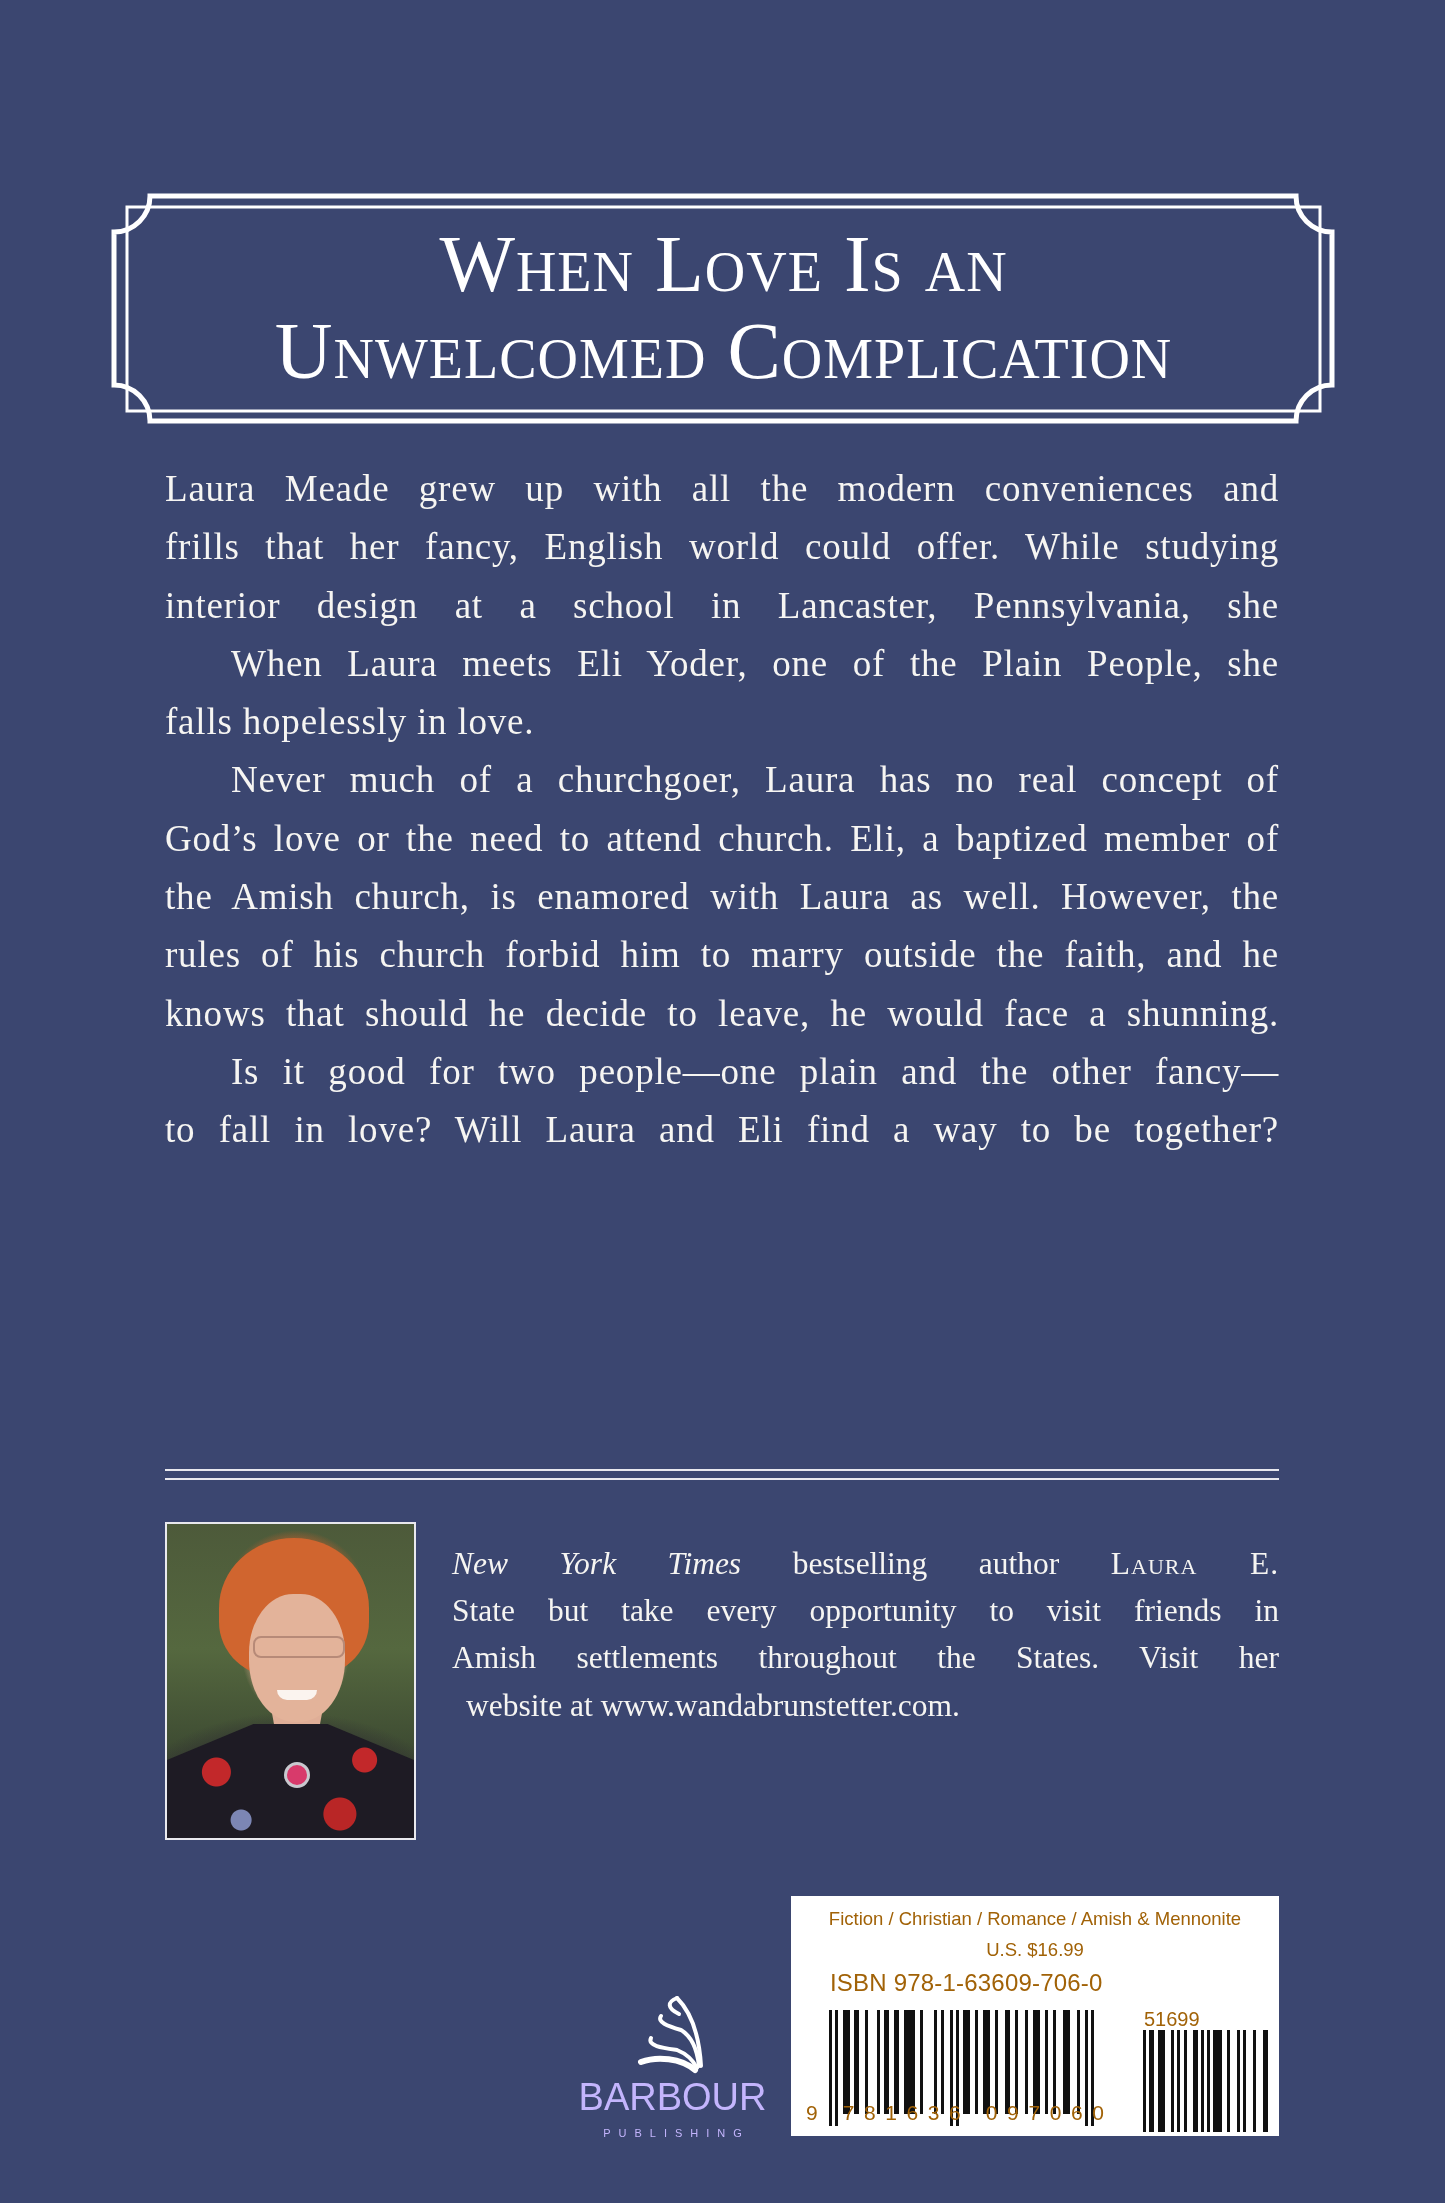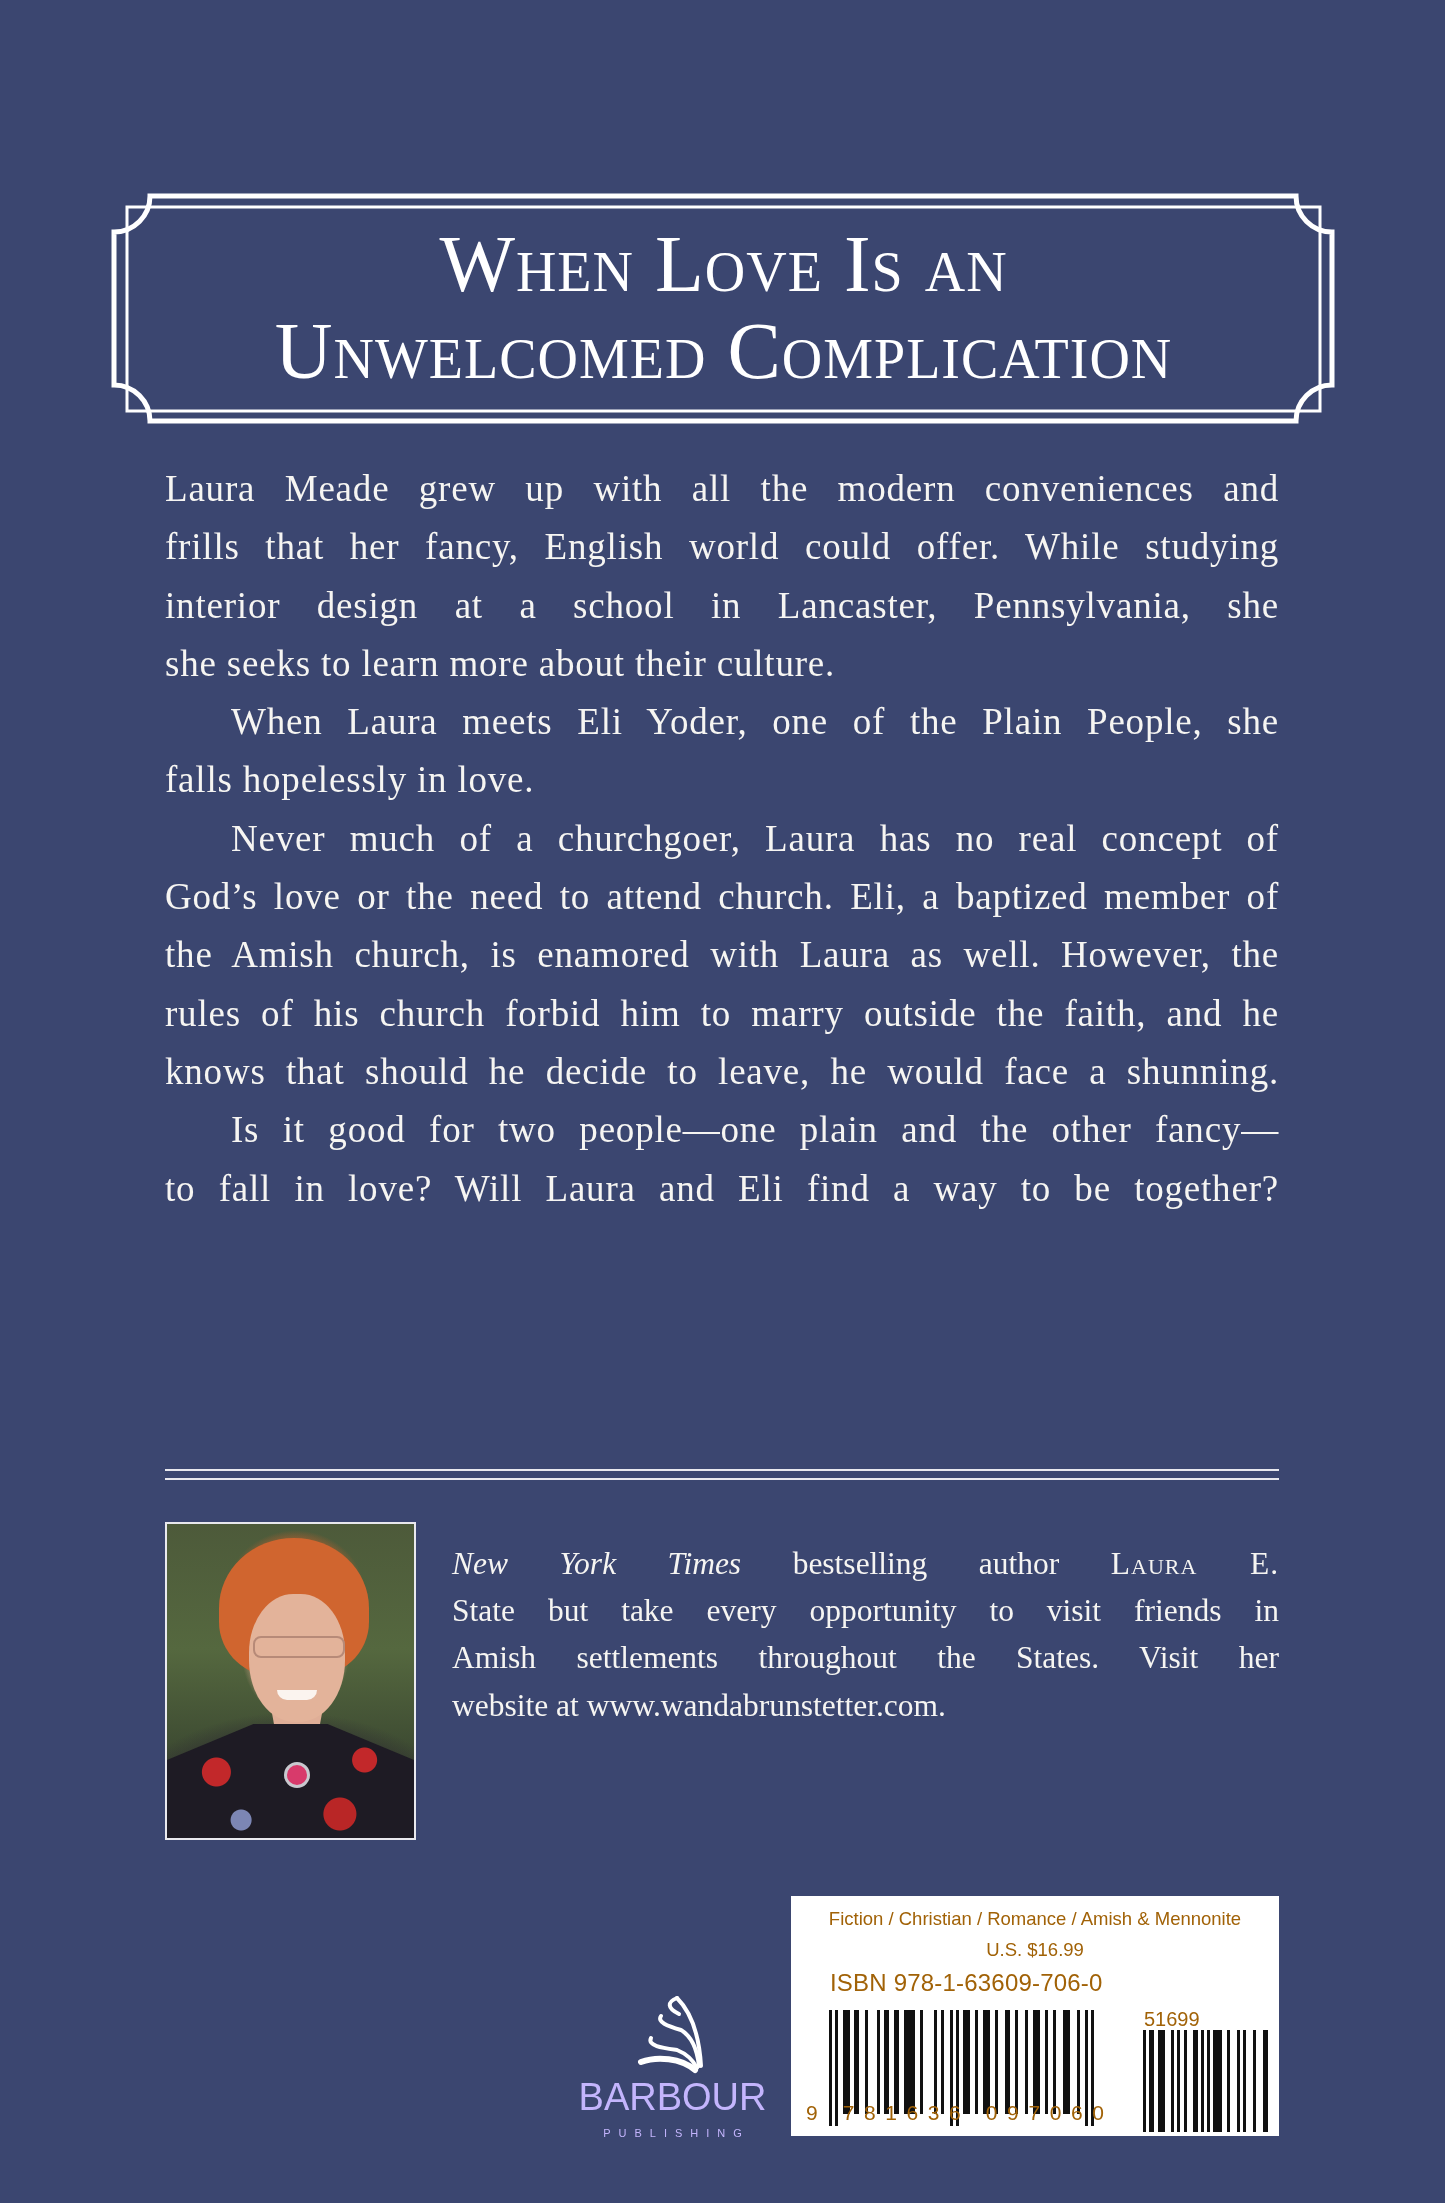--- a/index.html
+++ b/index.html
@@ -54,21 +54,21 @@
       radial-gradient(circle at 30% 80%, #7c86b4 0 10px, transparent 11px),
       #1e1b24; clip-path: polygon(0 30%, 35% 0, 65% 0, 100% 30%, 100% 100%, 0 100%); }
   .photo .neck { position:absolute; left: 98px; top: 186px; width: 64px; height: 70px; background:#dfae97; clip-path: polygon(10% 0,90% 0,70% 100%,30% 100%); }
   .photo .pendant { position:absolute; left: 117px; top: 238px; width: 20px; height: 20px; border-radius: 50%; background:#d83a6b; border: 3px solid #c9c9cf; }
 
   .bio {
     position: absolute; left: 452px; top: 1540px; width: 827px;
     font-family: "Liberation Serif", serif; font-size: 31.5px; color: #f6f5f2;
   }
   .bio .bline { display:block; height: 47.2px; line-height: 47px; white-space: nowrap; text-align: justify; text-align-last: justify; }
-  .bio .bline.last { text-align-last: left; }
+  .bio .bline.last { text-align-last: left; margin-left: 14px; }
   .bio .it { font-style: italic; }
   .bio .sc { font-variant: small-caps; letter-spacing: 1px; }
 
   .logo { position: absolute; left: 575px; top: 1990px; width: 195px; height: 150px; text-align: center; color: #c4b5fd; }
   .logo svg { position: absolute; left: 62px; top: 2px; }
   .logo .name { position: absolute; left: 0; right: 0; top: 88px; font-family: "Liberation Sans", sans-serif; font-size: 38px; line-height: 38px; letter-spacing: 0px; }
   .logo .sub { position: absolute; left: 0; right: 0; top: 137px; font-family: "Liberation Sans", sans-serif; font-size: 11px; letter-spacing: 8px; padding-left: 8px; }
 
   .barcode-box {
     position: absolute; left: 791px; top: 1896px; width: 488px; height: 240px;
@@ -94,21 +94,20 @@
 </div>
 <div class="title">
   <div class="l1">When Love Is an</div>
   <div class="l2">Unwelcomed Complication</div>
 </div>
 
 <div class="blurb">
   <span class="line">Laura Meade grew up with all the modern conveniences and</span>
   <span class="line">frills that her fancy, English world could offer. While studying</span>
   <span class="line">interior design at a school in Lancaster, Pennsylvania, she</span>
-  <span class="line last">she seeks to learn more about their culture.</span>
   <span class="line indent">When Laura meets Eli Yoder, one of the Plain People, she</span>
   <span class="line last">falls hopelessly in love.</span>
   <span class="line indent">Never much of a churchgoer, Laura has no real concept of</span>
   <span class="line">God’s love or the need to attend church. Eli, a baptized member of</span>
   <span class="line">the Amish church, is enamored with Laura as well. However, the</span>
   <span class="line">rules of his church forbid him to marry outside the faith, and he</span>
   <span class="line">knows that should he decide to leave, he would face a shunning.</span>
   <span class="line indent">Is it good for two people—one plain and the other fancy—</span>
   <span class="line">to fall in love? Will Laura and Eli find a way to be together?</span>
 </div>

